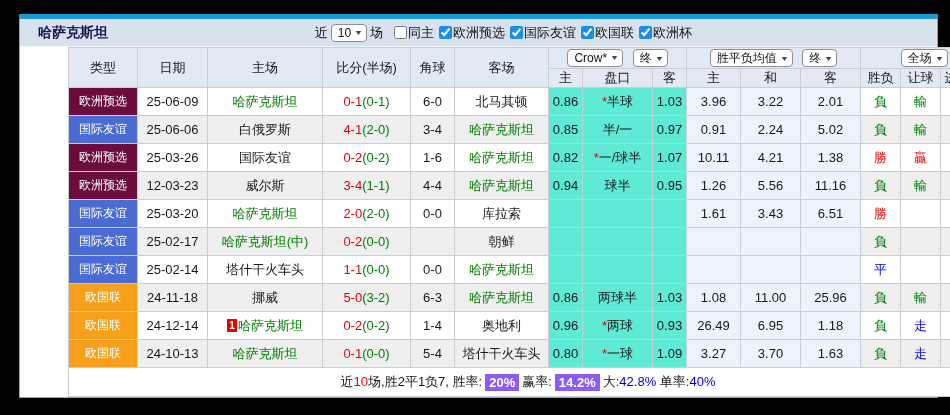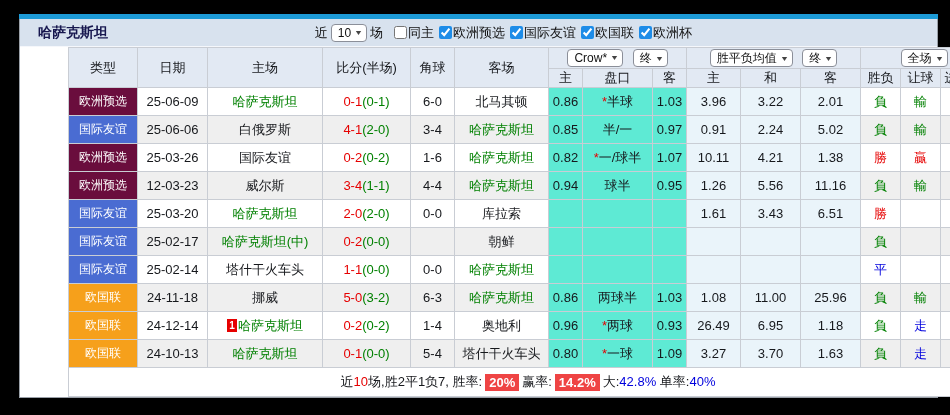--- a/index.html
+++ b/index.html
@@ -42,21 +42,21 @@
   tfoot td { height:29px; background:#fff; }
   .green { color:#008000; }
   .red   { color:#e60000; }
   .blue  { color:#0000dd; }
   .team  { cursor:default; }
   .redcard {
     display:inline-block; background:#e60000; color:#fff; font-size:10px; font-weight:bold;
     width:10px; height:13px; line-height:13px; margin-right:1px; vertical-align:1px; text-align:center;
   }
   .star { color:#e60000; }
-  .fbadge { background:#ef4444; color:#fff; font-weight:bold; padding:1px 4px; margin:0 3px; }
+  .fbadge { background:#8b5cf6; color:#fff; font-weight:bold; padding:1px 4px; margin:0 3px; }
   #footer-text span { vertical-align:middle; }
 </style>
 </head>
 <body>
 
 <div class="app">
   <div class="topbar"></div>
   <div class="frame">
     <div class="titlebar">
       <span class="title">哈萨克斯坦</span>

